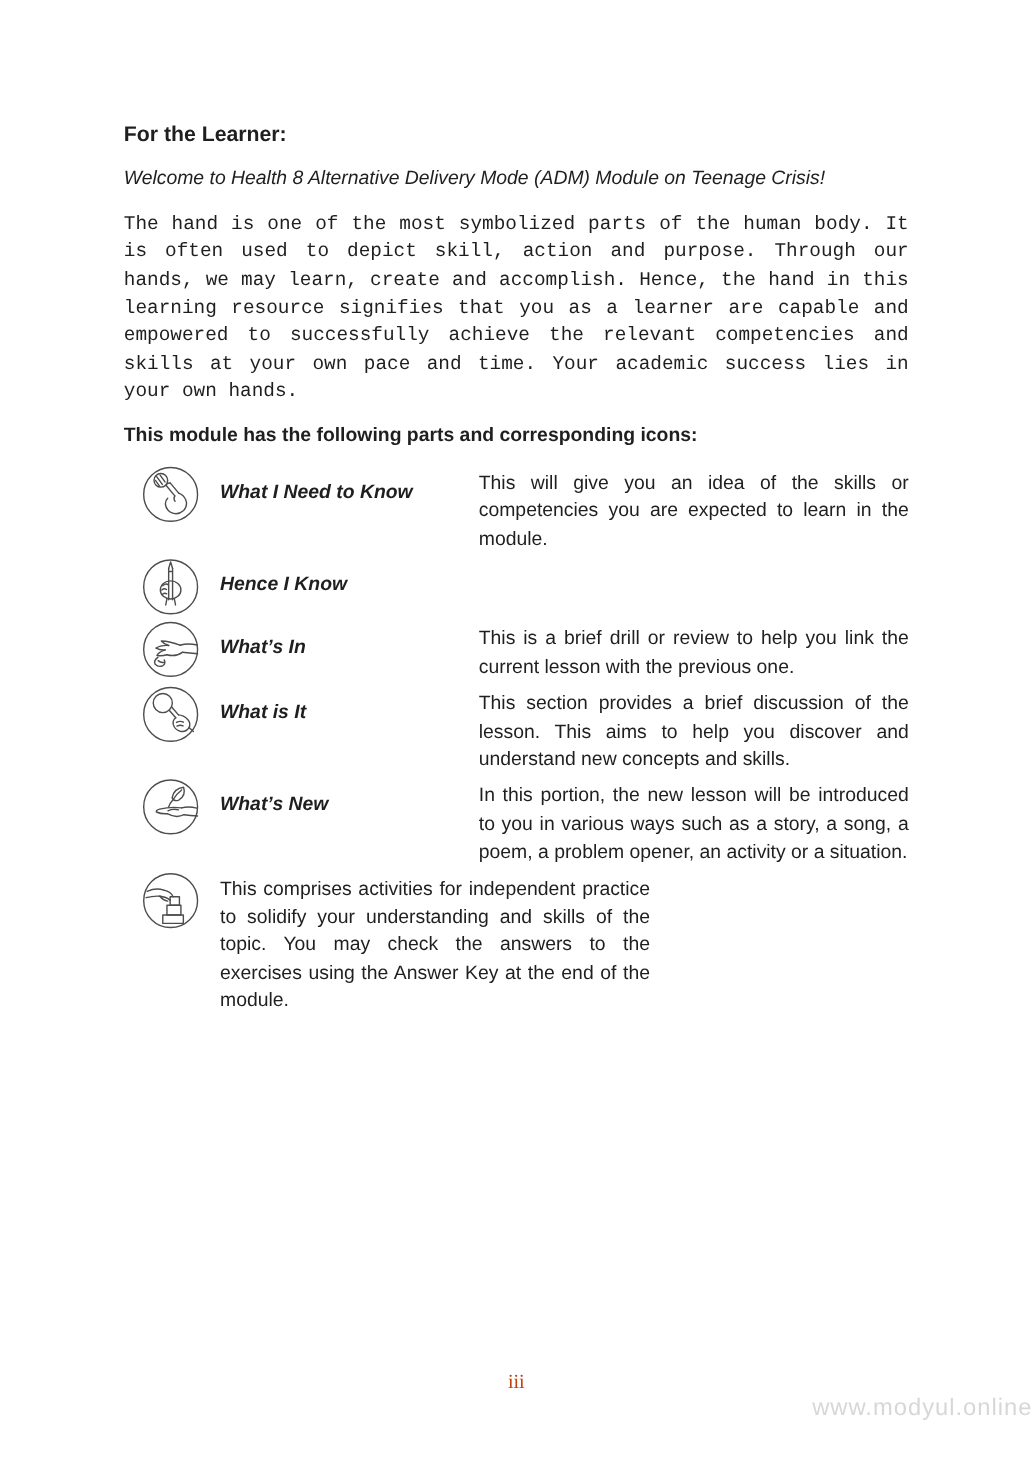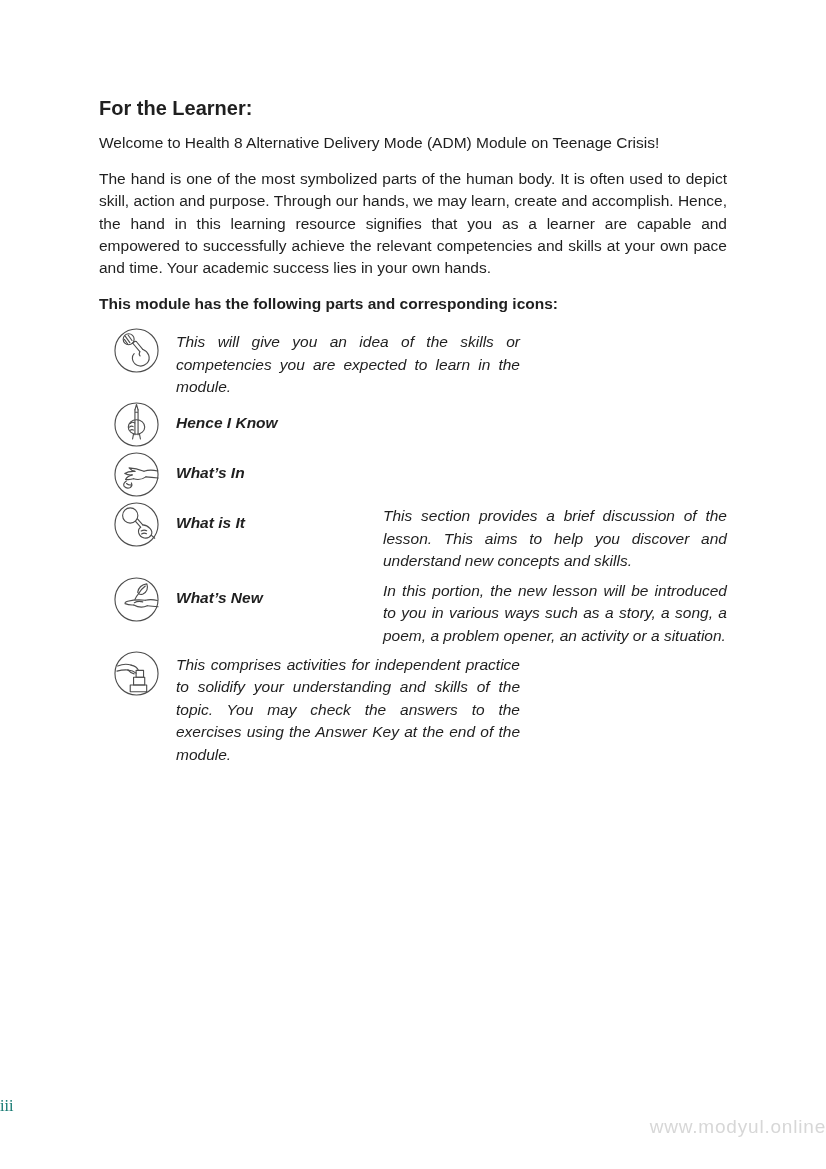--- a/index.html
+++ b/index.html
@@ -13,27 +13,28 @@
     font-size: 15.5px;
     line-height: 22.4px;
     color: #1f1f1f;
     overflow: hidden;
     box-sizing: border-box;
     padding: 97px 99px 0 99px;
   }
   .heading {
     font-weight: bold;
     margin: 0 0 13px 0;
-    font-size: 20px;
-  }
-  .line-para { margin: 0 0 13px 0; }
+    font-size: 17px;
+  }
+  .line-para { margin: 0 0 13px 0; font-style: italic; }
   .para {
     margin: 0 0 13px 0;
     text-align: justify;
     text-justify: inter-word;
+    font-family: Liberation Mono, monospace;
   }
   .intro-line { margin: 0 0 16px 0; font-weight: bold; }
   .icon-table { width: 628px; }
   .row { display: flex; margin-bottom: 7px; }
   .cell-icon {
     width: 77px;
     box-sizing: border-box;
     padding-left: 14px;
     flex-shrink: 0;
   }
@@ -43,31 +44,30 @@
     box-sizing: border-box;
     padding-top: 7px;
     flex-shrink: 0;
     font-weight: bold;
     font-style: italic;
   }
   .cell-desc {
     width: 344px;
     text-align: justify;
     text-justify: inter-word;
-    font-style: italic;
   }
   .page-number {
     position: absolute;
     left: 0;
     top: 1095px;
     width: 826px;
-    text-align: left;
+    text-align: center;
     font-family: "Liberation Serif", "DejaVu Serif", serif;
     font-size: 16px;
-    color: #0f766e;
+    color: #c2410c;
   }
   .watermark {
     position: absolute;
     left: 0;
     top: 1116px;
     width: 826px;
     text-align: right;
     font-size: 19px;
     letter-spacing: 0.8px;
     color: #d7d7d7;
@@ -90,20 +90,23 @@
     <circle cx="24" cy="24" r="22"></circle>
     <circle cx="16" cy="12.5" r="5.6"></circle>
     <path d="M12.6 9.5l4.6 6.4M15.4 8.2l4 5.6M11.6 12.6l3.6 5"></path>
     <path d="M20.2 16.6 L27.4 25.2M23.8 14.8 L30.6 23"></path>
     <path d="M20.2 16.6 Q21.2 14.2 23.8 14.8"></path>
     <path d="M27.4 25.2 Q26 27.8 27.6 29.6"></path>
     <path d="M30.6 23 Q34.8 24.6 36.4 28.6 Q38.2 33.4 34.6 37.2 Q29.8 41.6 24.2 38.8 Q20.4 36.6 19.8 32.4 Q19.4 29.4 21.6 27.2"></path>
   </g>
             </svg></span>
     </div>
+    <div class="cell-label">
+      <span class="row-label">What I Need to Know</span>
+    </div>
     <div class="cell-desc">
       <span class="row-desc">This will give you an idea of the skills or competencies you are expected to learn in the module.</span>
     </div>
   </div>
 
   <div class="row">
     <div class="cell-icon">
       <span class="icon-wrap"><svg viewBox="0 0 48 48">
               <g fill="none" stroke="#4d4d4d" stroke-width="1.15" stroke-linecap="round" stroke-linejoin="round">
     <circle cx="24" cy="24" r="22"></circle>
@@ -131,20 +134,23 @@
     <path d="M19.6 24.4 Q14.4 26 12.8 29 Q17 29.6 21 28.4"></path>
     <path d="M33.6 26.4 Q28 30.4 21 28.4"></path>
     <path d="M13.6 30.6 q-3.8 2.6 -2.2 5.6 q2.8 2.8 6.4 1 q2.4 -1.8 1 -4.6"></path>
     <path d="M13.8 33.2 q2.2 2 4.8 1.4"></path>
   </g>
             </svg></span>
     </div>
     <div class="cell-label">
       <span class="row-label">What’s In</span>
     </div>
+    <div class="cell-desc">
+      <span class="row-desc">This is a brief drill or review to help you link the current lesson with the previous one.</span>
+    </div>
   </div>
 
   <div class="row">
     <div class="cell-icon">
       <span class="icon-wrap"><svg viewBox="0 0 48 48">
               <g fill="none" stroke="#4d4d4d" stroke-width="1.15" stroke-linecap="round" stroke-linejoin="round">
     <circle cx="24" cy="24" r="22"></circle>
     <circle cx="17.6" cy="14.8" r="7.8"></circle>
     <path d="M22.8 20.6 L28.2 26.8 M25.2 18.4 L30.4 24.4"></path>
     <path d="M28.2 26.8 Q25.4 28.8 26.2 32.4 Q27.4 36.6 31.8 37.8 Q36.8 38.6 39 34.8 Q40.8 31.4 38 28.2 Q34.6 24.6 30.4 24.4"></path>

